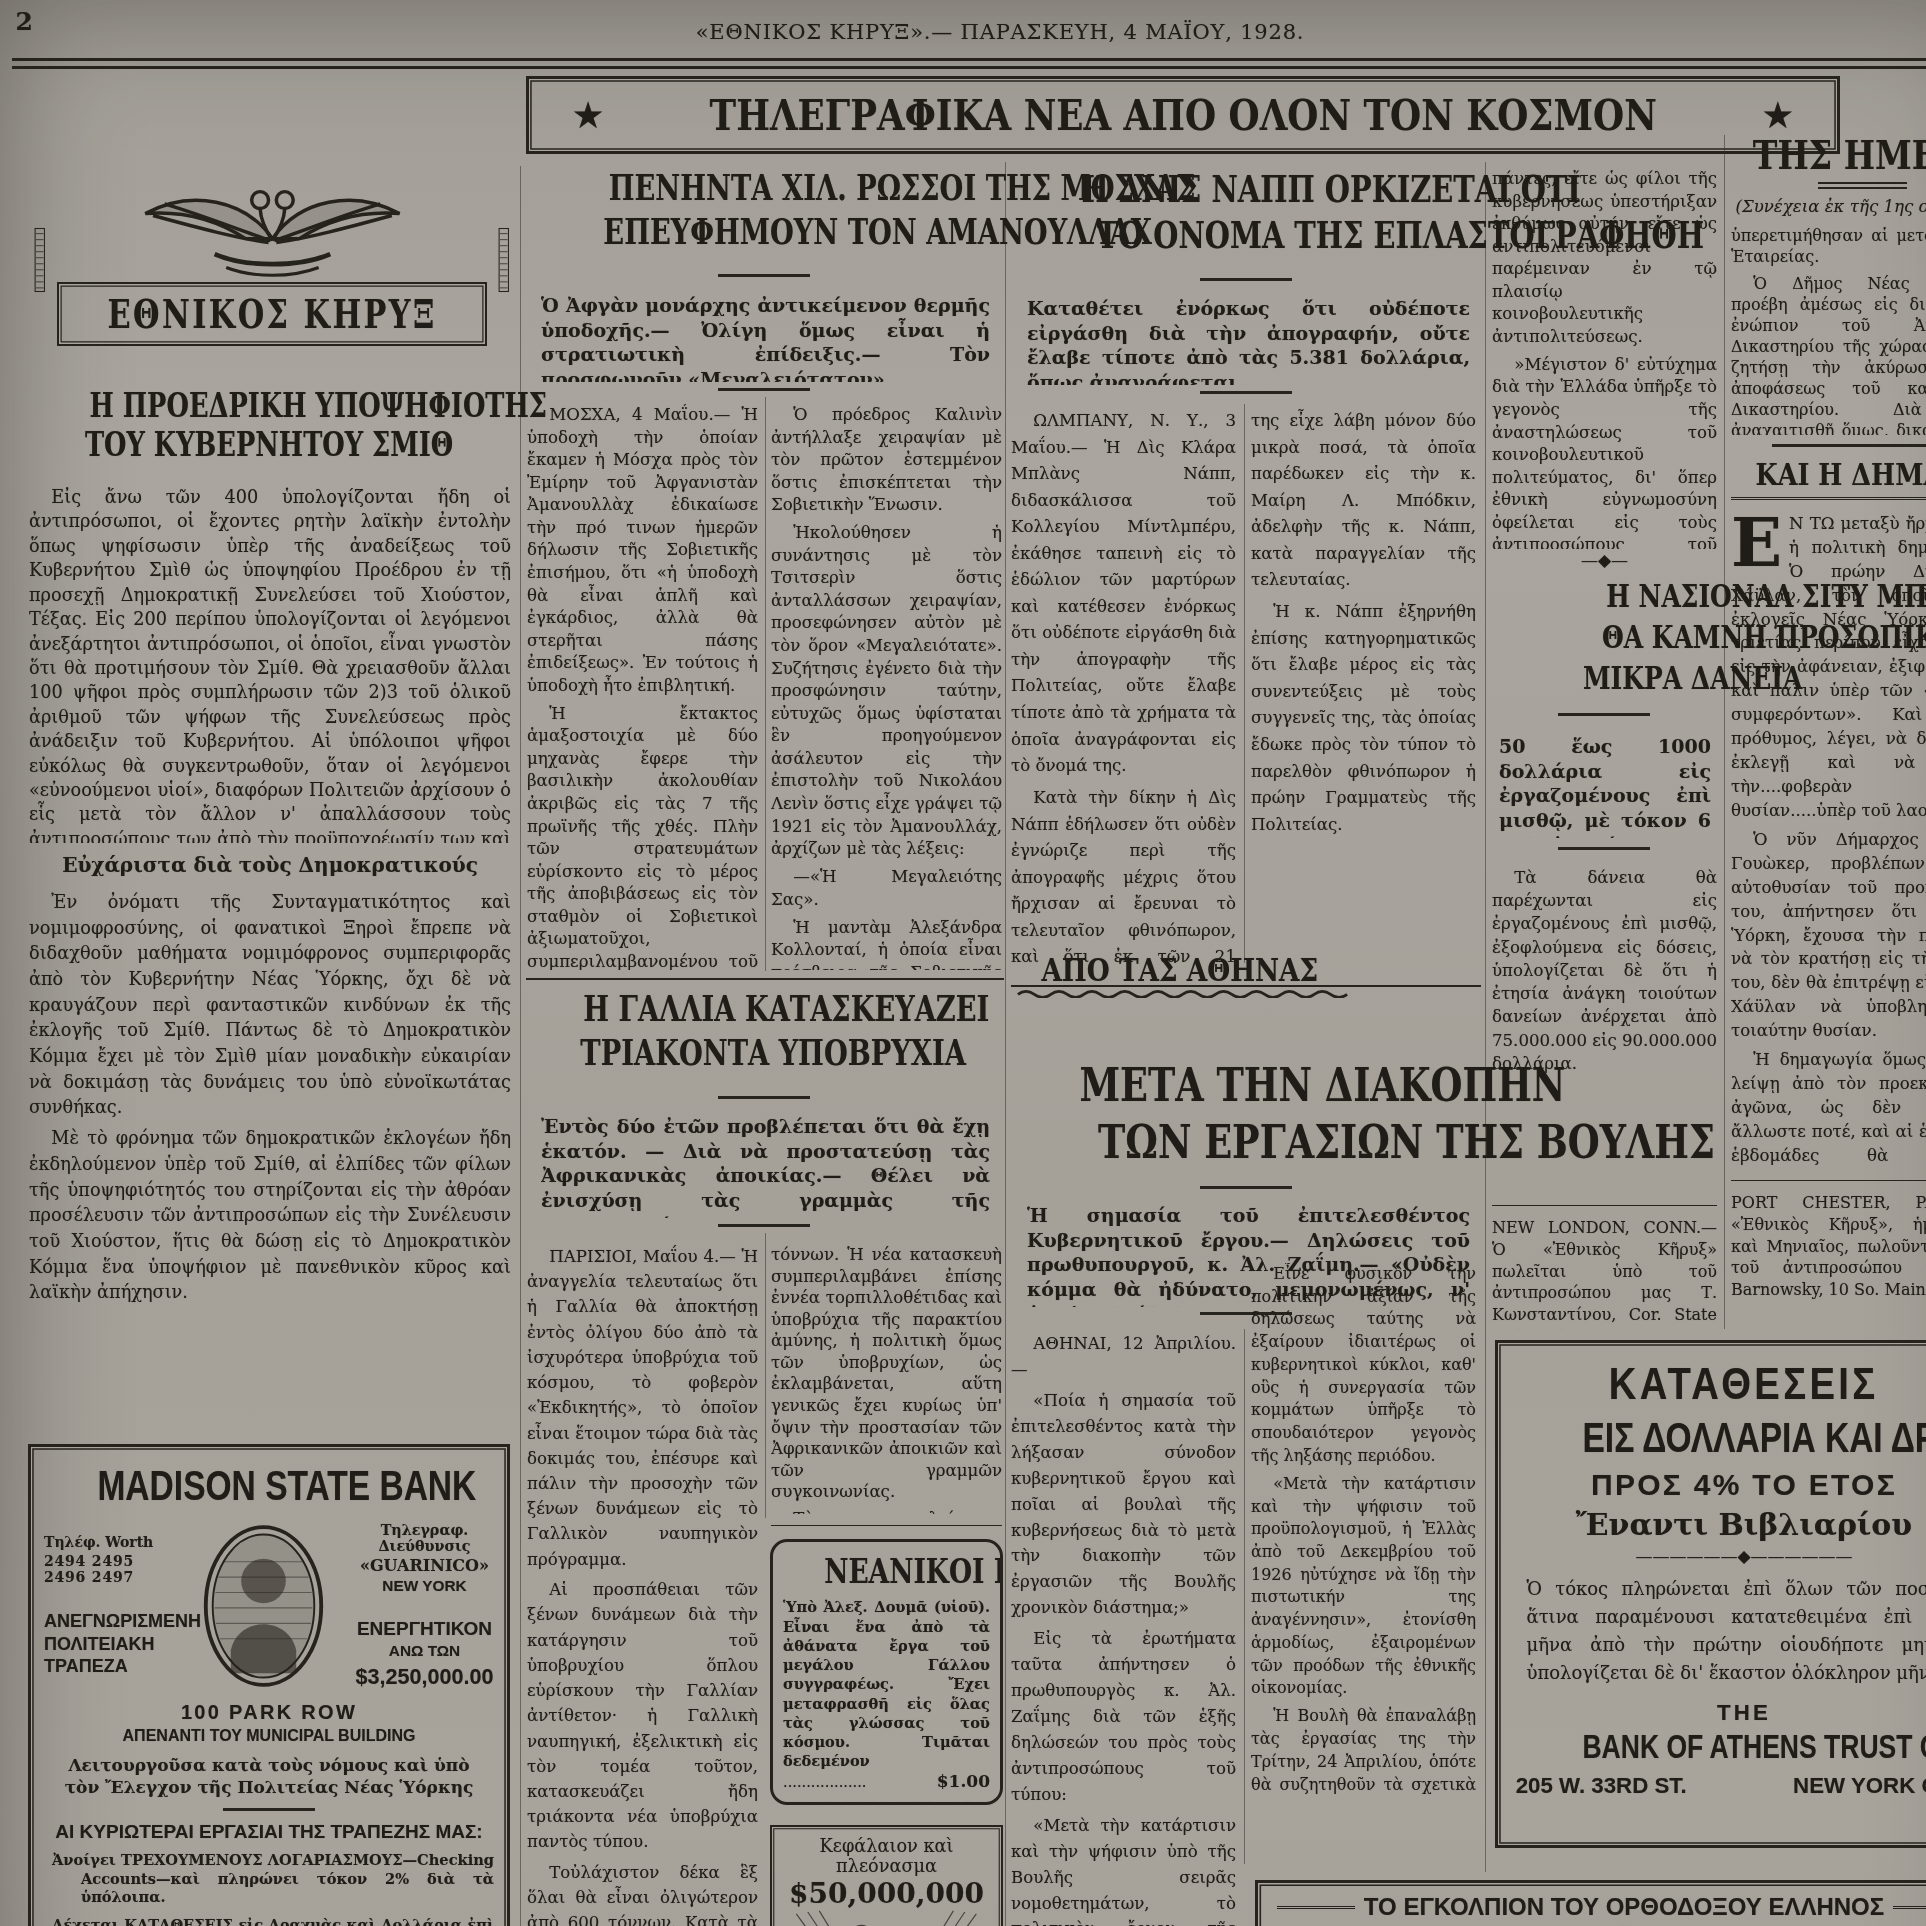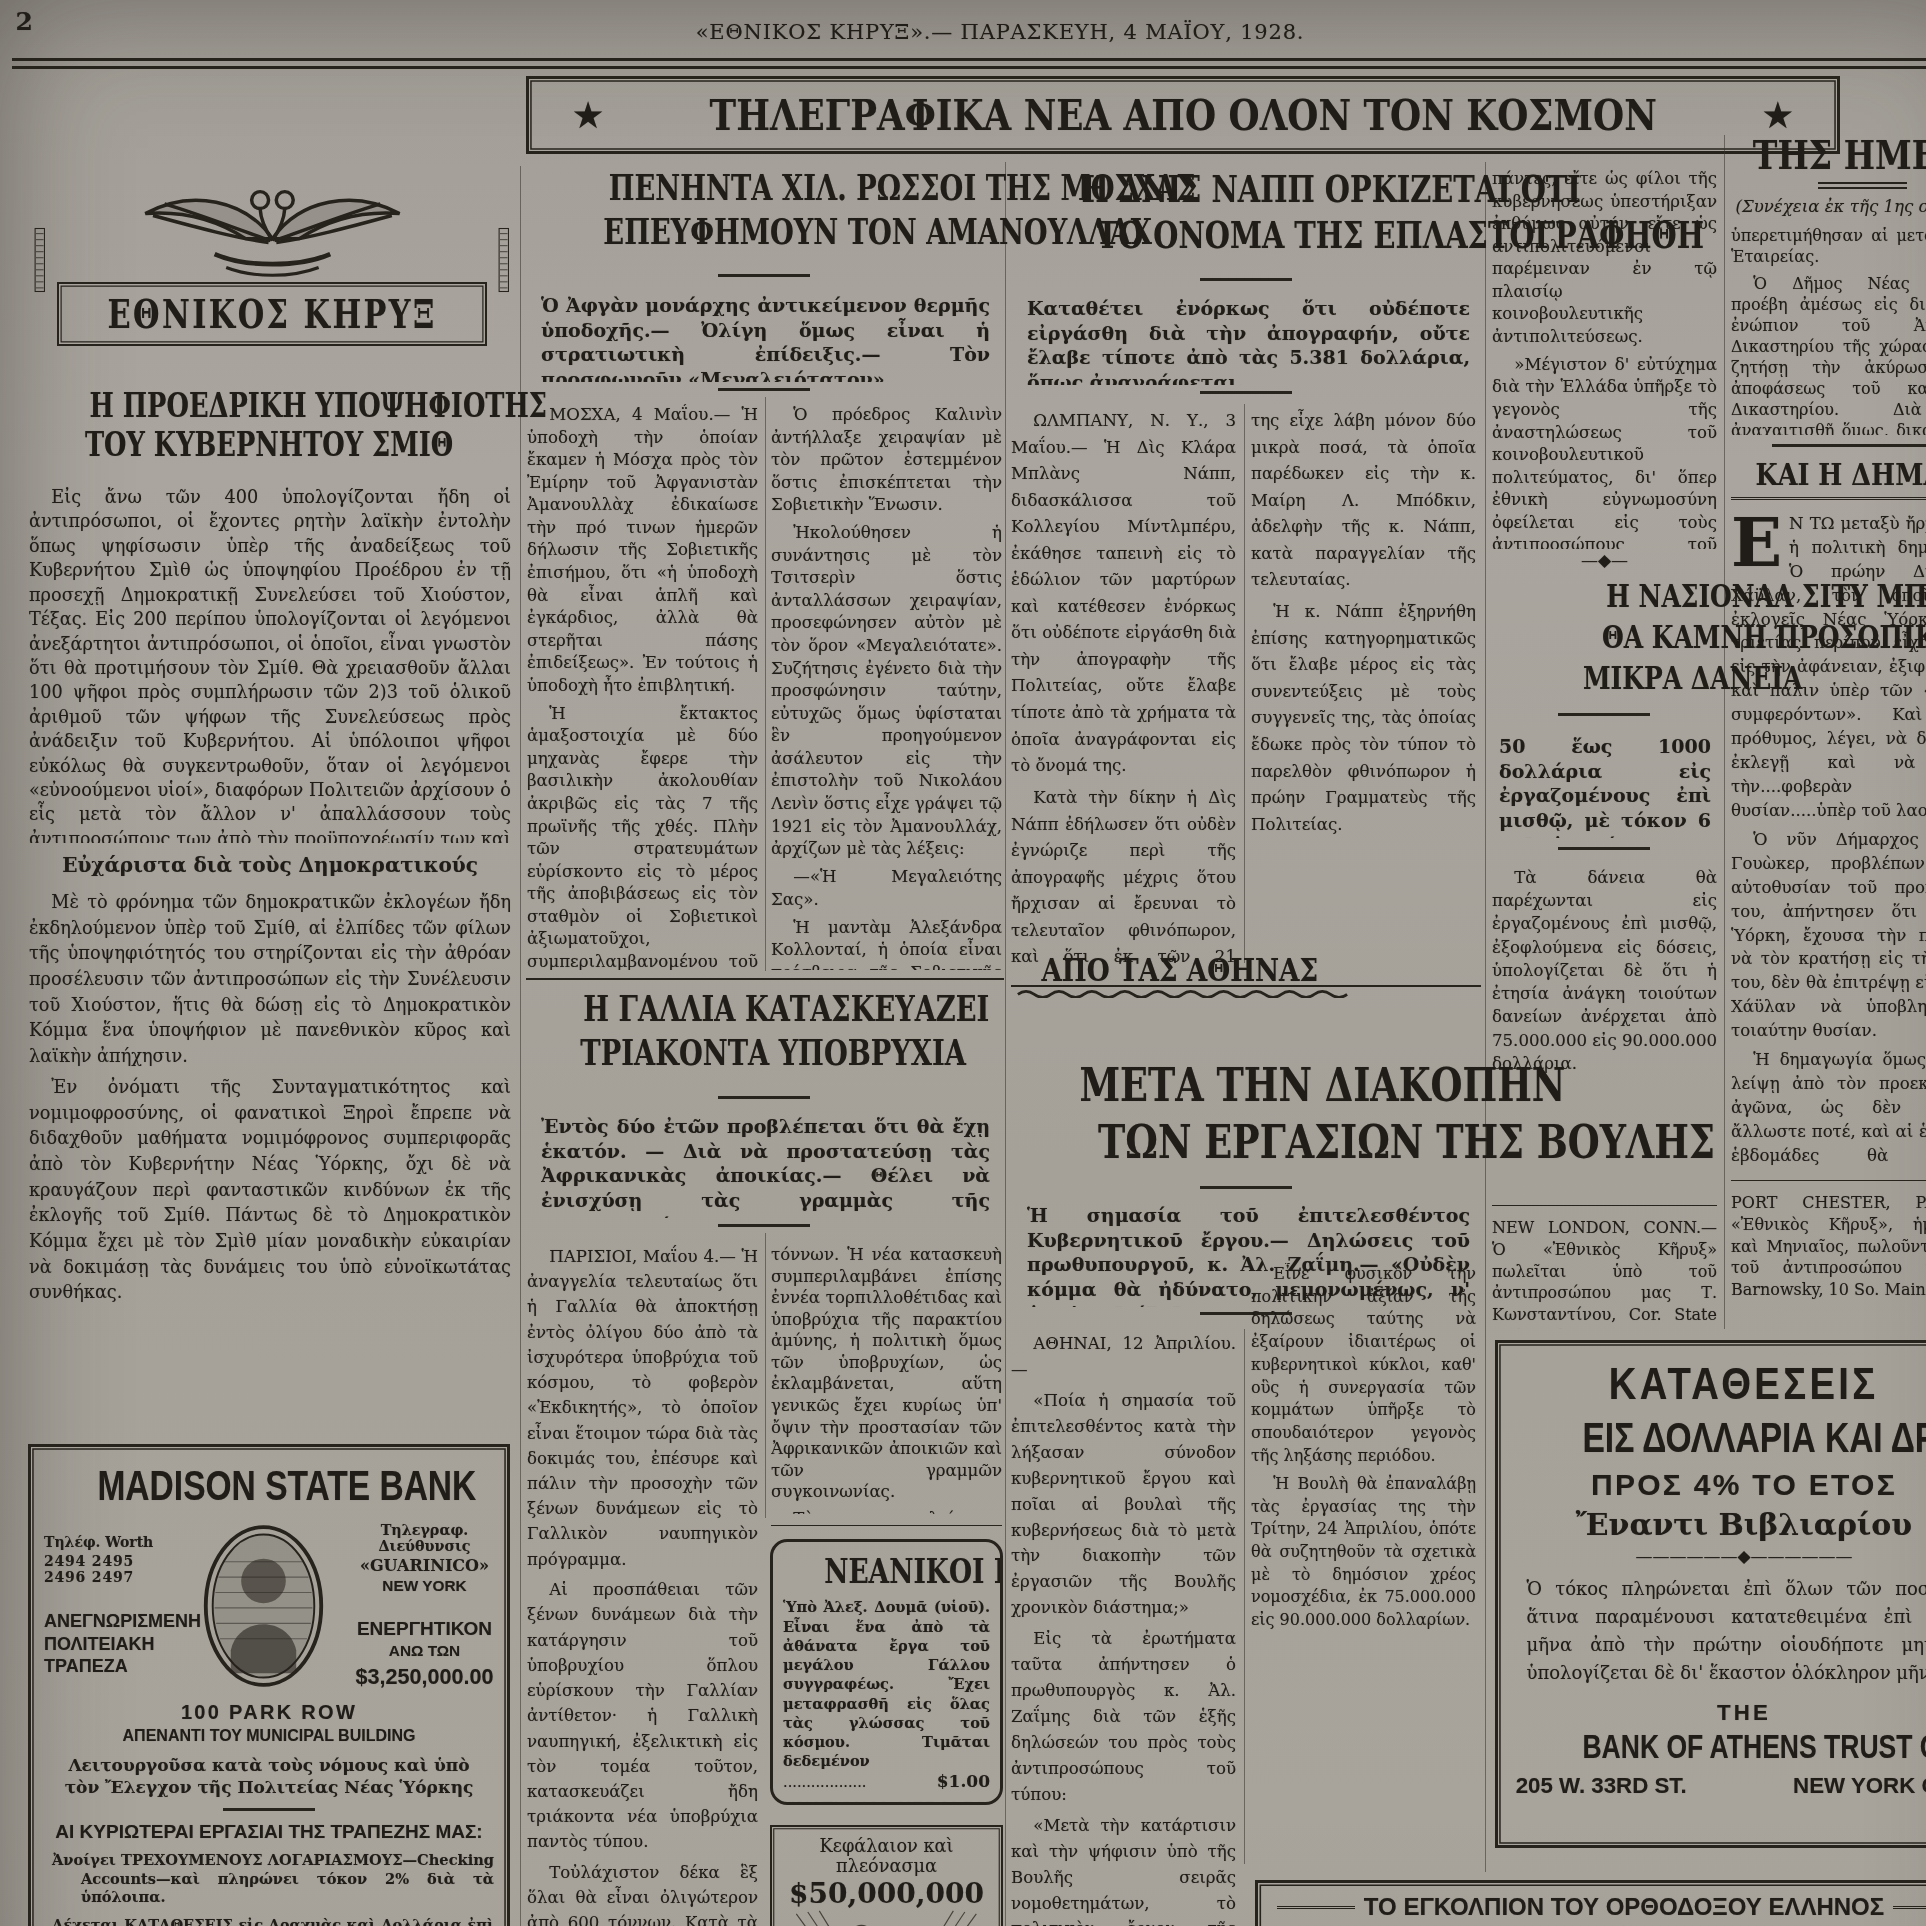--- a/index.html
+++ b/index.html
@@ -112,22 +112,22 @@
   <div class="abs ctr ser b" style="left:25px;top:387px;width:489px;font-size:33px;line-height:1.18;">
     <div><span class="cx">Η ΠΡΟΕΔΡΙΚΗ ΥΠΟΨΗΦΙΟΤΗΣ</span></div>
     <div><span class="cx">ΤΟΥ ΚΥΒΕΡΝΗΤΟΥ ΣΜΙΘ</span></div>
   </div>
   <div class="abs ser jt bodytext clip" style="left:29px;top:485px;width:482px;height:358px;font-size:17.7px;line-height:1.38;">
     <p>Εἰς ἄνω τῶν 400 ὑπολογίζονται ἤδη οἱ ἀντιπρόσωποι, οἱ ἔχοντες ρητὴν λαϊκὴν ἐντολὴν ὅπως ψηφίσωσιν ὑπὲρ τῆς ἀναδείξεως τοῦ Κυβερνήτου Σμὶθ ὡς ὑποψηφίου Προέδρου ἐν τῇ προσεχῇ Δημοκρατικῇ Συνελεύσει τοῦ Χιούστον, Τέξας. Εἰς 200 περίπου ὑπολογίζονται οἱ λεγόμενοι ἀνεξάρτητοι ἀντιπρόσωποι, οἱ ὁποῖοι, εἶναι γνωστὸν ὅτι θὰ προτιμήσουν τὸν Σμίθ. Θὰ χρειασθοῦν ἄλλαι 100 ψῆφοι πρὸς συμπλήρωσιν τῶν 2)3 τοῦ ὁλικοῦ ἀριθμοῦ τῶν ψήφων τῆς Συνελεύσεως πρὸς ἀνάδειξιν τοῦ Κυβερνήτου. Αἱ ὑπόλοιποι ψῆφοι εὐκόλως θὰ συγκεντρωθοῦν, ὅταν οἱ λεγόμενοι «εὐνοούμενοι υἱοί», διαφόρων Πολιτειῶν ἀρχίσουν ὁ εἷς μετὰ τὸν ἄλλον ν' ἀπαλλάσσουν τοὺς ἀντιπροσώπους των ἀπὸ τὴν προϋποχρέωσίν των καὶ δώσουν εἰς αὐτοὺς πλήρη ἐλευθερίαν ἐνεργείας.</p>
 
   </div>
   <div class="abs ctr ser b" style="left:29px;top:853px;width:482px;font-size:20px;">Εὐχάριστα διὰ τοὺς Δημοκρατικούς</div>
   <div class="abs ser jt bodytext clip" style="left:29px;top:890px;width:482px;height:539px;font-size:17.7px;line-height:1.45;">
+    <p>Ἐν ὀνόματι τῆς Συνταγματικότητος καὶ νομιμοφροσύνης, οἱ φανατικοὶ Ξηροὶ ἔπρεπε νὰ διδαχθοῦν μαθήματα νομιμόφρονος συμπεριφορᾶς ἀπὸ τὸν Κυβερνήτην Νέας Ὑόρκης, ὄχι δὲ νὰ κραυγάζουν περὶ φανταστικῶν κινδύνων ἐκ τῆς ἐκλογῆς τοῦ Σμίθ. Πάντως δὲ τὸ Δημοκρατικὸν Κόμμα ἔχει μὲ τὸν Σμὶθ μίαν μοναδικὴν εὐκαιρίαν νὰ δοκιμάσῃ τὰς δυνάμεις του ὑπὸ εὐνοϊκωτάτας συνθήκας.</p>
     <p>Μὲ τὸ φρόνημα τῶν δημοκρατικῶν ἐκλογέων ἤδη ἐκδηλούμενον ὑπὲρ τοῦ Σμίθ, αἱ ἐλπίδες τῶν φίλων τῆς ὑποψηφιότητός του στηρίζονται εἰς τὴν ἀθρόαν προσέλευσιν τῶν ἀντιπροσώπων εἰς τὴν Συνέλευσιν τοῦ Χιούστον, ἥτις θὰ δώσῃ εἰς τὸ Δημοκρατικὸν Κόμμα ἕνα ὑποψήφιον μὲ πανεθνικὸν κῦρος καὶ λαϊκὴν ἀπήχησιν.</p>
-    <p>Ἐν ὀνόματι τῆς Συνταγματικότητος καὶ νομιμοφροσύνης, οἱ φανατικοὶ Ξηροὶ ἔπρεπε νὰ διδαχθοῦν μαθήματα νομιμόφρονος συμπεριφορᾶς ἀπὸ τὸν Κυβερνήτην Νέας Ὑόρκης, ὄχι δὲ νὰ κραυγάζουν περὶ φανταστικῶν κινδύνων ἐκ τῆς ἐκλογῆς τοῦ Σμίθ. Πάντως δὲ τὸ Δημοκρατικὸν Κόμμα ἔχει μὲ τὸν Σμὶθ μίαν μοναδικὴν εὐκαιρίαν νὰ δοκιμάσῃ τὰς δυνάμεις του ὑπὸ εὐνοϊκωτάτας συνθήκας.</p>
   </div>
 
   <div class="abs boxed clip" style="left:28px;top:1444px;width:482px;height:967px;padding:14px 13px;box-sizing:border-box;">
     <div class="ctr sans b" style="font-size:43px;"><span class="cx">MADISON STATE BANK</span></div>
     <div style="display:flex;align-items:center;justify-content:space-between;margin-top:11.6px;">
       <div style="width:127px;">
         <div class="ser b" style="font-size:14px;">Τηλέφ. Worth</div>
         <div class="ser b" style="font-size:14px;letter-spacing:0.8px;white-space:pre-line;margin-top:3.1px;">2494  2495  2496  2497</div>
         <div class="sans b" style="font-size:18px;margin-top:25.4px;line-height:1.25;">
           <div>ΑΝΕΓΝΩΡΙΣΜΕΝΗ</div>
@@ -286,20 +286,21 @@
   <div class="abs shortrule" style="left:1200px;top:1312px;"></div>
   <div class="abs ser jt bodytext clip" style="left:1011px;top:1331px;width:225px;height:1221px;line-height:1.56;">
     <p>ΑΘΗΝΑΙ, 12 Ἀπριλίου. —</p>
     <p>«Ποία ἡ σημασία τοῦ ἐπιτελεσθέντος κατὰ τὴν λήξασαν σύνοδον κυβερνητικοῦ ἔργου καὶ ποῖαι αἱ βουλαὶ τῆς κυβερνήσεως διὰ τὸ μετὰ τὴν διακοπὴν τῶν ἐργασιῶν τῆς Βουλῆς χρονικὸν διάστημα;»</p>
     <p>Εἰς τὰ ἐρωτήματα ταῦτα ἀπήντησεν ὁ πρωθυπουργὸς κ. Ἀλ. Ζαΐμης διὰ τῶν ἑξῆς δηλώσεών του πρὸς τοὺς ἀντιπροσώπους τοῦ τύπου:</p>
     <p>«Μετὰ τὴν κατάρτισιν καὶ τὴν ψήφισιν ὑπὸ τῆς Βουλῆς σειρᾶς νομοθετημάτων, τὸ πολιτικὸν ἔργον τῆς κυβερνήσεως συνεχίζεται ἀπροσκόπτως, ἡ δὲ συνεργασία τῶν κομμάτων ἀπέδειξεν ὅτι οὐδὲν κόμμα θὰ ἠδύνατο, μεμονωμένως, ν' ἀνεύρῃ διέξοδον.»</p>
 
   </div>
   <div class="abs ser jt bodytext clip" style="left:1251px;top:1263px;width:225px;height:532px;font-size:16px;line-height:1.42;">
     <p>Εἶνε φυσικὸν τὴν πολιτικὴν ἀξίαν τῆς δηλώσεως ταύτης νὰ ἐξαίρουν ἰδιαιτέρως οἱ κυβερνητικοὶ κύκλοι, καθ' οὓς ἡ συνεργασία τῶν κομμάτων ὑπῆρξε τὸ σπουδαιότερον γεγονὸς τῆς ληξάσης περιόδου.</p>
+    <p>«Μετὰ τὴν κατάρτισιν καὶ τὴν ψήφισιν τοῦ προϋπολογισμοῦ, ἡ Ἑλλὰς ἀπὸ τοῦ Δεκεμβρίου τοῦ 1926 ηὐτύχησε νὰ ἴδῃ τὴν πιστωτικήν της ἀναγέννησιν», ἐτονίσθη ἁρμοδίως, ἐξαιρομένων τῶν προόδων τῆς ἐθνικῆς οἰκονομίας.</p>
     <p>Ἡ Βουλὴ θὰ ἐπαναλάβῃ τὰς ἐργασίας της τὴν Τρίτην, 24 Ἀπριλίου, ὁπότε θὰ συζητηθοῦν τὰ σχετικὰ μὲ τὸ δημόσιον χρέος νομοσχέδια, ἐκ 75.000.000 εἰς 90.000.000 δολλαρίων.</p>
   </div>
 
   <div class="abs ser jt bodytext clip nofirst" style="left:1492px;top:168px;width:225px;height:381px;">
     <p>πάντες, εἴτε ὡς φίλοι τῆς κυβερνήσεως ὑπεστήριξαν ἐκθύμως αὐτήν, εἴτε ὡς ἀντιπολιτευόμενοι παρέμειναν ἐν τῷ πλαισίῳ κοινοβουλευτικῆς ἀντιπολιτεύσεως.</p>
     <p>»Μέγιστον δ' εὐτύχημα διὰ τὴν Ἑλλάδα ὑπῆρξε τὸ γεγονὸς τῆς ἀναστηλώσεως τοῦ κοινοβουλευτικοῦ πολιτεύματος, δι' ὅπερ ἐθνικὴ εὐγνωμοσύνη ὀφείλεται εἰς τοὺς ἀντιπροσώπους τοῦ ἔθνους οἵτινες συνέπραξαν εἰς τοῦτο».</p>
   </div>
   <div class="abs ctr" style="left:1492px;top:550px;width:225px;font-size:17px;">—◆—</div>
   <div class="abs ctr ser b" style="left:1552px;top:576px;width:225px;font-size:32px;line-height:1.28;">
     <div><span class="cx">Η ΝΑΣΙΟΝΑΛ ΣΙΤΥ ΜΠΑΝΚ</span></div>

